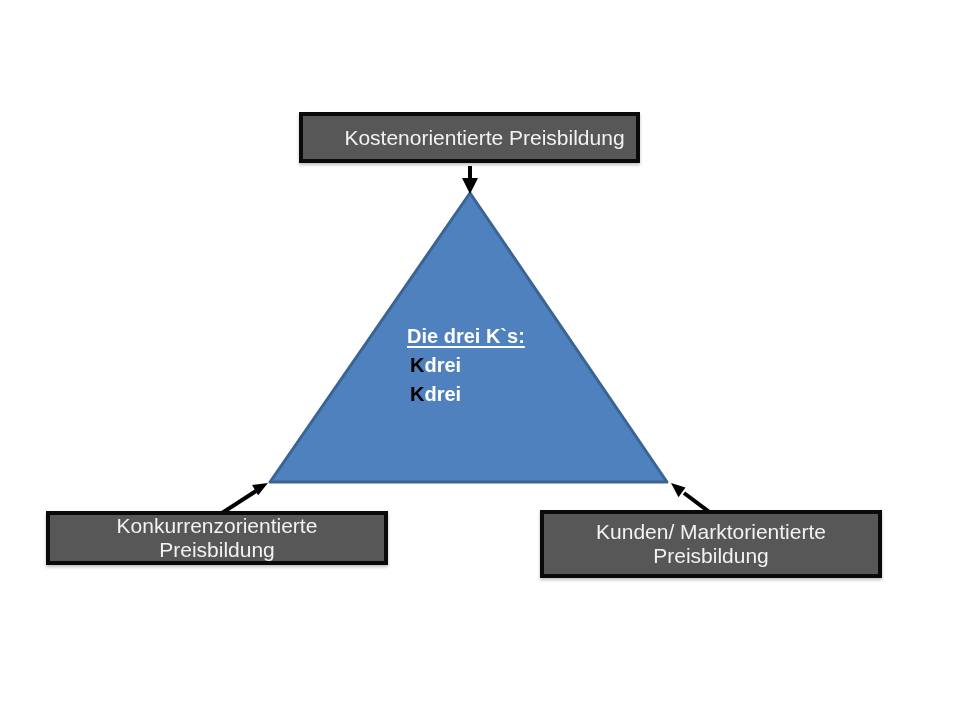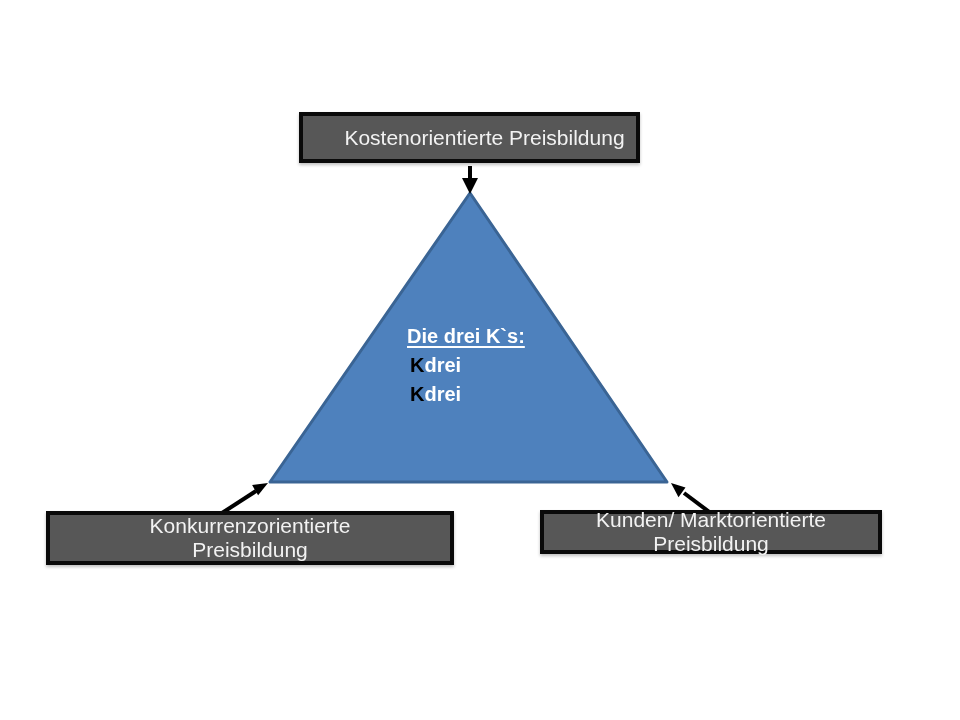--- a/index.html
+++ b/index.html
@@ -38,22 +38,22 @@
     display: flex;
     flex-direction: column;
     align-items: center;
     justify-content: center;
     text-align: center;
     font-size: 21px;
     line-height: 24px;
     box-shadow: 0 2px 3px rgba(0,0,0,0.25);
   }
   .box-top    { left: 299px; top: 112px; width: 341px; height: 51px; padding-left: 30px; }
-  .box-bleft  { left: 46px;  top: 511px; width: 408px; height: 54px; }
-  .box-bright { left: 540px; top: 510px; width: 342px; height: 44px; }
+  .box-bleft  { left: 46px;  top: 511px; width: 342px; height: 54px; }
+  .box-bright { left: 540px; top: 510px; width: 342px; height: 68px; }
   .triangle-text {
     position: absolute;
     left: 407px; top: 322px;
     color: var(--triangle-text);
     font-size: 20px;
     line-height: 29px;
     font-weight: bold;
   }
   .triangle-heading {
     text-decoration: underline;

